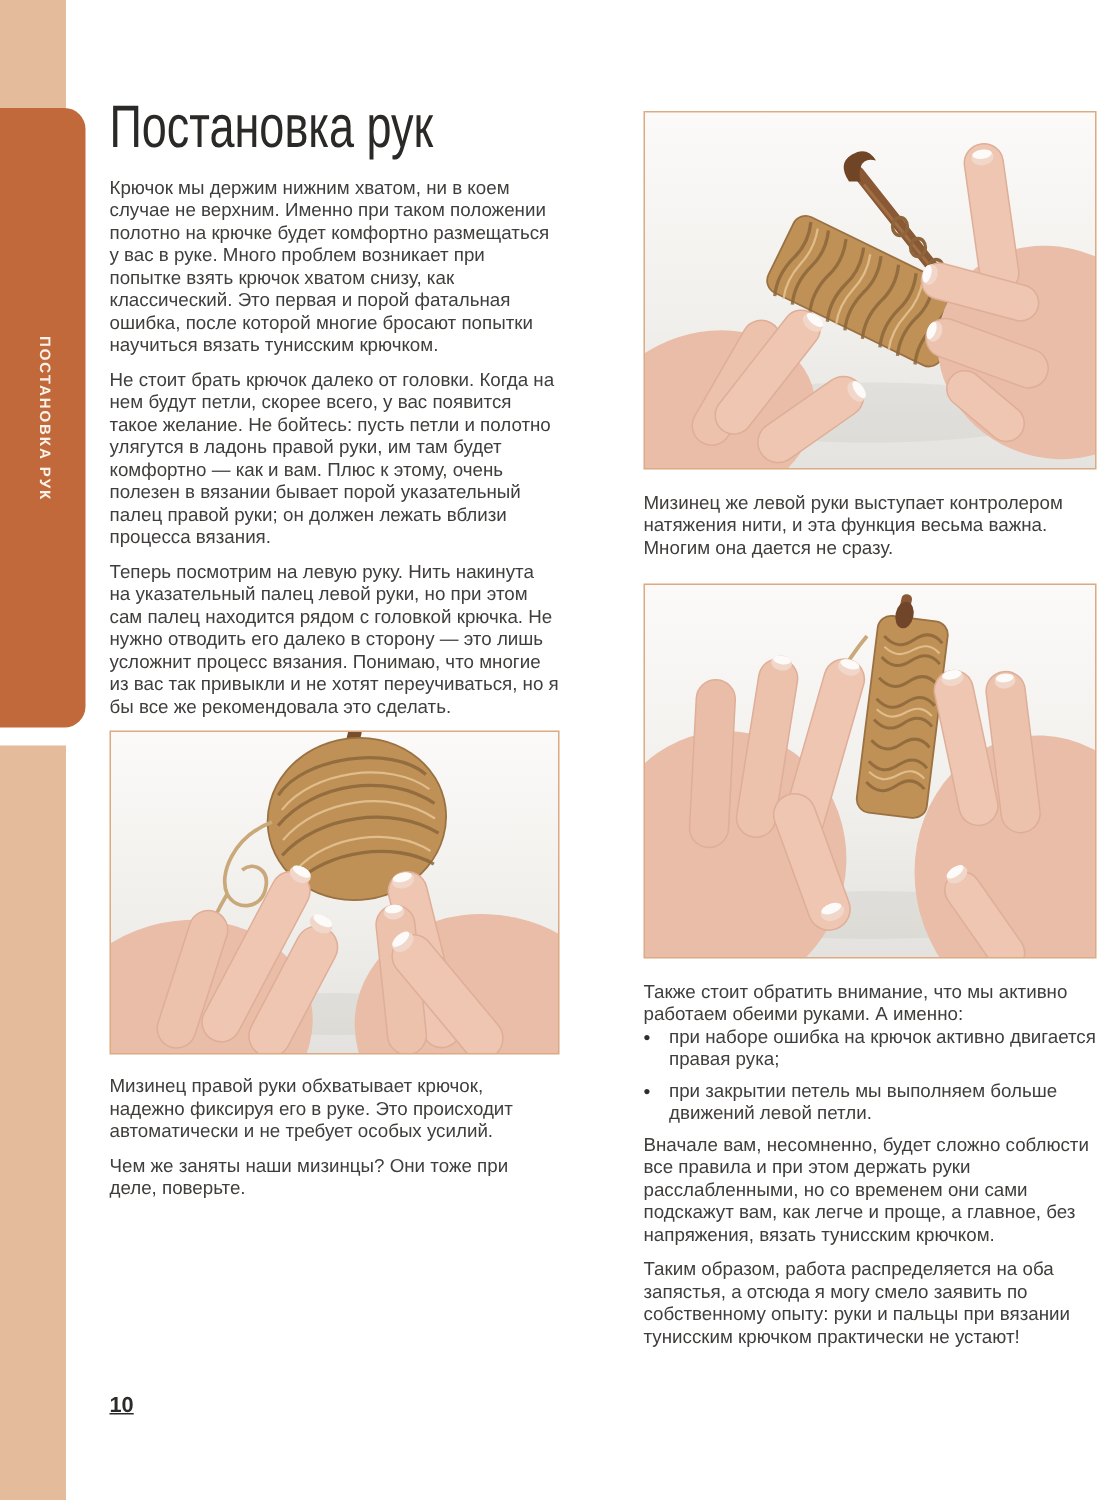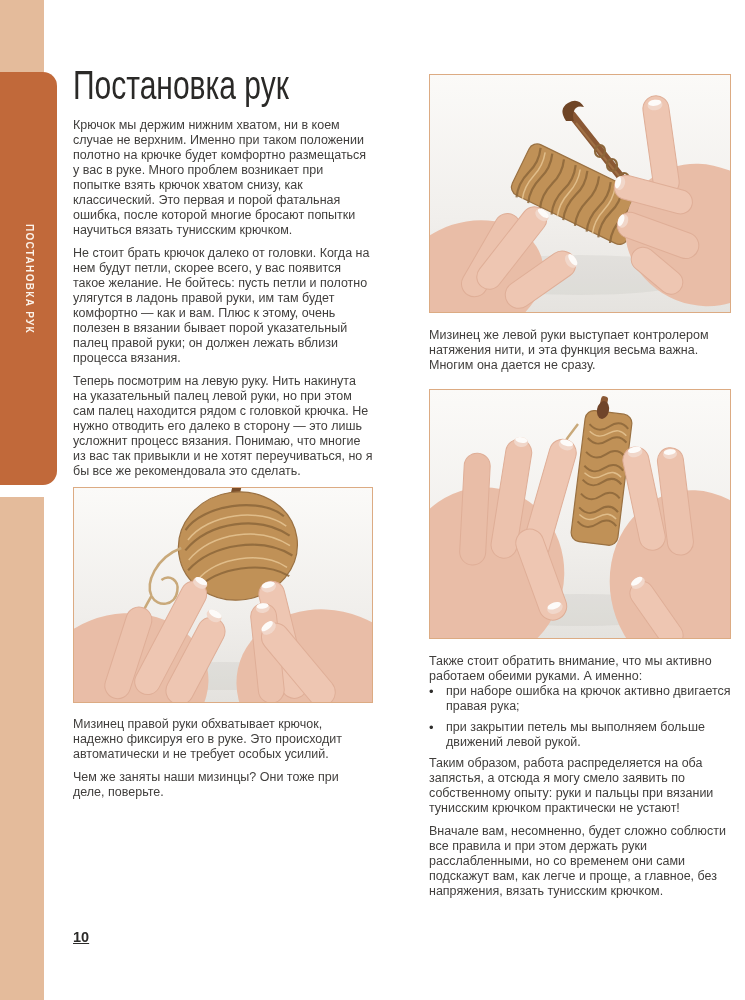--- a/index.html
+++ b/index.html
@@ -246,21 +246,21 @@
 
   <p class="cap">Также стоит обратить внимание, что мы активно работаем обеими руками. А именно:</p>
 
   <div class="bullets">
     <div class="bullet">
       <span class="dot">•</span>
       <span>при наборе ошибка на крючок активно двигается правая рука;</span>
     </div>
     <div class="bullet">
       <span class="dot">•</span>
-      <span>при закрытии петель мы выполняем больше движений левой рукой.</span>
+      <span>при закрытии петель мы выполняем больше движений левой петли.</span>
     </div>
   </div>
 
+  <p>Вначале вам, несомненно, будет сложно соблюсти все правила и при этом держать руки расслабленными, но со временем они сами подскажут вам, как легче и проще, а главное, без напряжения, вязать тунисским крючком.</p>
   <p>Таким образом, работа распределяется на оба запястья, а отсюда я могу смело заявить по собственному опыту: руки и пальцы при вязании тунисским крючком практически не устают!</p>
-  <p>Вначале вам, несомненно, будет сложно соблюсти все правила и при этом держать руки расслабленными, но со временем они сами подскажут вам, как легче и проще, а главное, без напряжения, вязать тунисским крючком.</p>
 </div>
 
 <div class="pagenum">10</div>
 
 </body></html>

